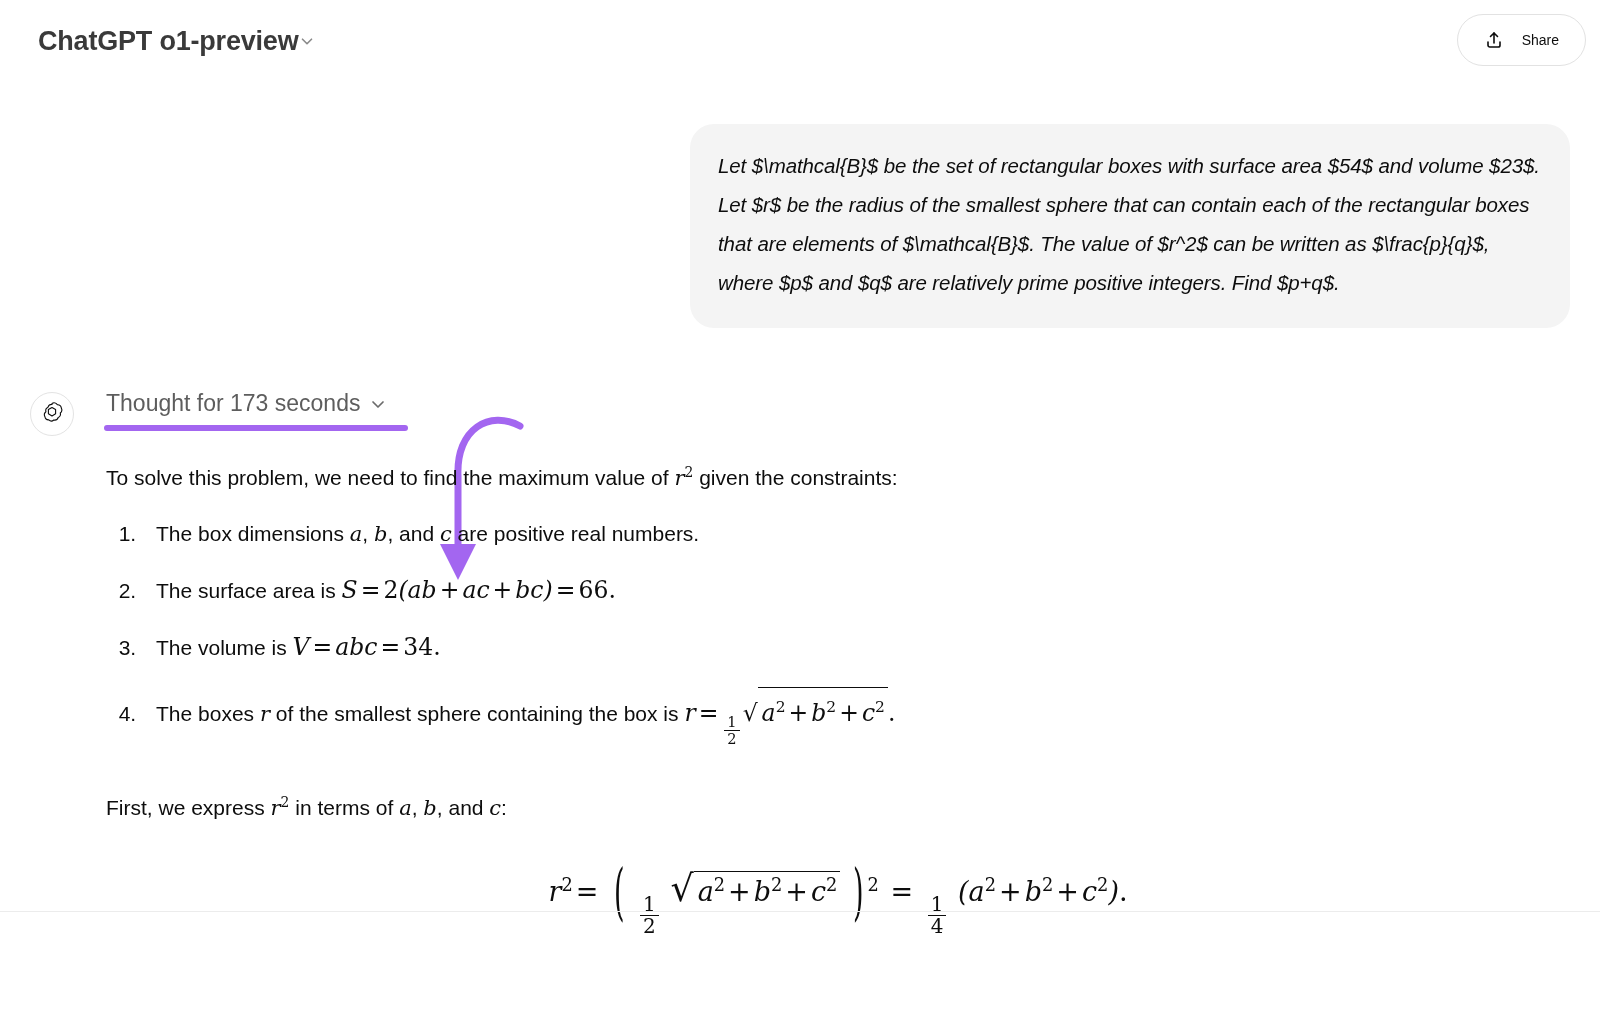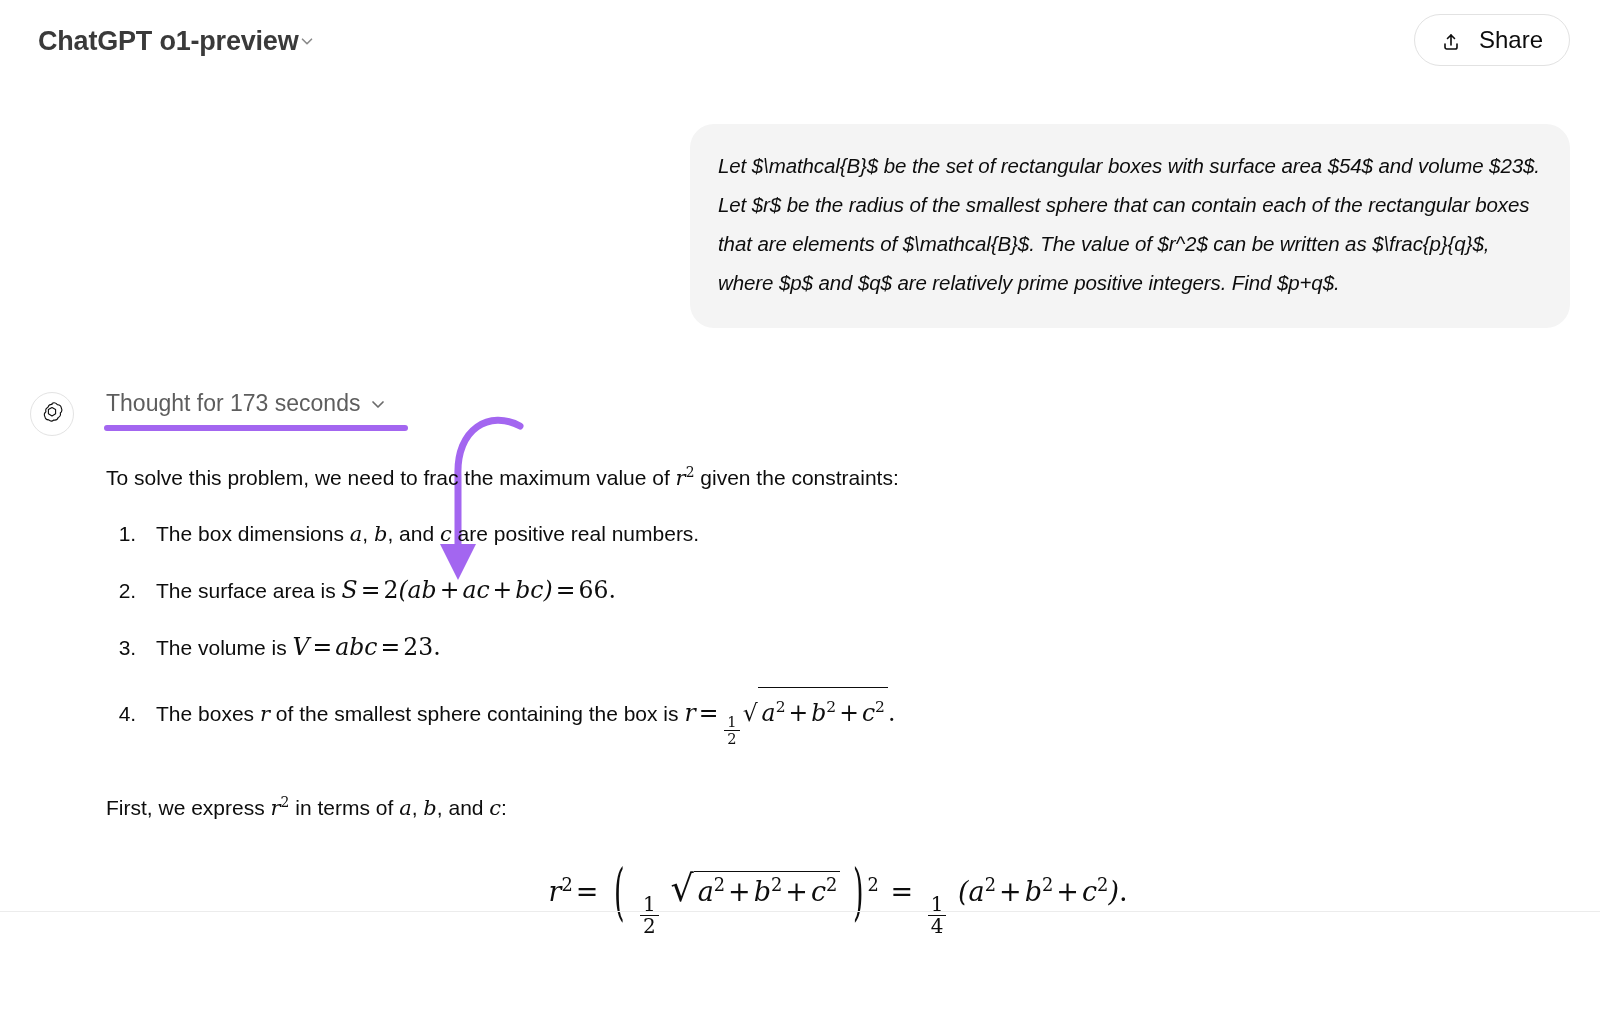--- a/index.html
+++ b/index.html
@@ -38,32 +38,32 @@
   .chev {
     width: 18px;
     height: 18px;
     color: #8a8a8a;
     display: inline-block;
   }
   .chev svg { display: block; }
 
   .share-btn {
     position: absolute;
-    right: 30px;
+    right: 14px;
     top: 14px;
     display: flex;
     align-items: center;
     gap: 18px;
     height: 52px;
     padding: 0 26px;
     border: 1px solid #e2e2e2;
     border-radius: 26px;
     background: #fff;
     cursor: pointer;
-    font-size: 24px;
+    font-size: 14px;
     color: #0d0d0d;
   }
   .share-btn .ic { width: 20px; height: 20px; display: block; }
 
   
   .conv {
     position: relative;
     padding: 0 30px;
   }
 
@@ -270,40 +270,40 @@
         <span class="thought-text">Thought for 173 seconds</span>
         <span class="thought-chev">
           <svg viewBox="0 0 20 20" width="20" height="20" fill="none" stroke="currentColor" stroke-width="1.7" stroke-linecap="round" stroke-linejoin="round">
               <path d="M5 8l5 5 5-5"></path>
             </svg>
         </span>
         <span class="thought-underline"></span>
       </div>
 
       <div class="para">
-        <span>To solve this problem, we need to frac the maximum value of</span>
+        <span>To solve this problem, we need to find the maximum value of</span>
         <span class="m">r<sup class="mexpn">2</sup></span>
         <span>given the constraints:</span>
       </div>
 
       <ol class="steps">
         <li>
           <span>The box dimensions</span>
           <span class="m">a</span>,
           <span class="m">b</span>, and
           <span class="m">c</span>
           <span>are positive real numbers.</span>
         </li>
         <li>
           <span>The surface area is</span>
           <span class="m" style="font-size:1.12em">S<span class="mo">=</span><span class="mn">2</span>(ab<span class="mo">+</span>ac<span class="mo">+</span>bc)<span class="mo">=</span><span class="mn">66</span><span class="mn">.</span></span>
         </li>
         <li>
           <span>The volume is</span>
-          <span class="m" style="font-size:1.12em">V<span class="mo">=</span>abc<span class="mo">=</span><span class="mn">23</span><span class="mn">.</span></span>
+          <span class="m" style="font-size:1.12em">V<span class="mo">=</span>abc<span class="mo">=</span><span class="mn">34</span><span class="mn">.</span></span>
         </li>
         <li>
           <span>The boxes</span>
           <span class="m">r</span>
           <span>of the smallest sphere containing the box is</span>
           <span class="m" style="font-size:1.12em">r<span class="mo">=</span><span class="frac">
                 <span class="num">1</span>
                 <span class="den">2</span>
               </span><span class="sqrt"><span class="radsign">√</span><span class="radicand">a<sup class="mexpn">2</sup><span class="mo">+</span>b<sup class="mexpn">2</sup><span class="mo">+</span>c<sup class="mexpn">2</sup></span></span><span class="mn">.</span></span>
         </li>

